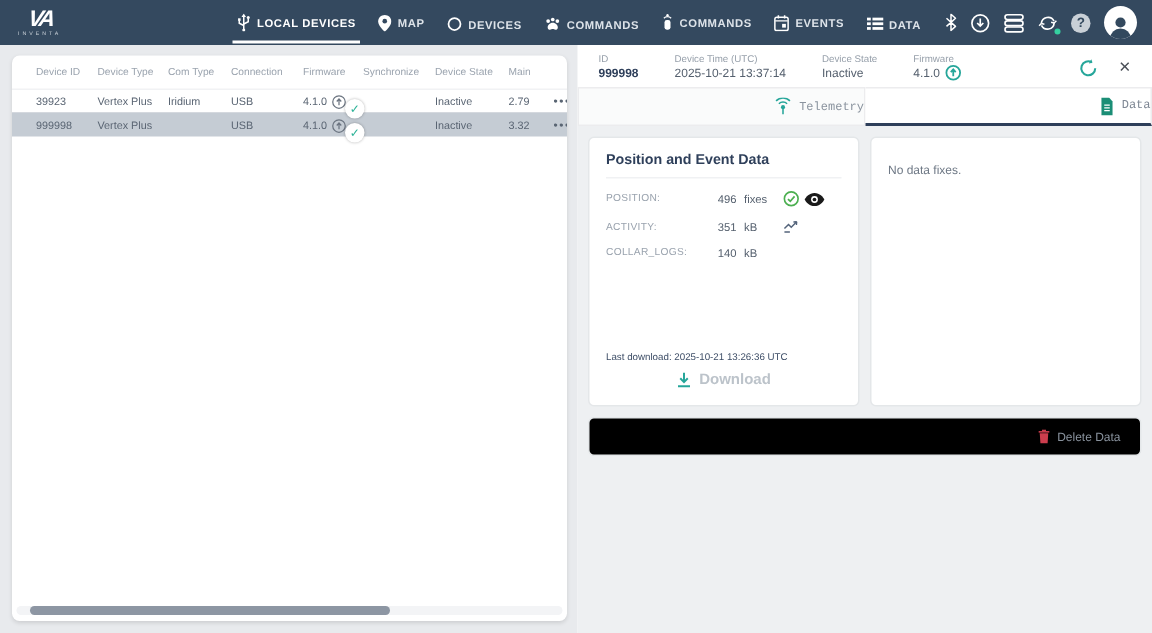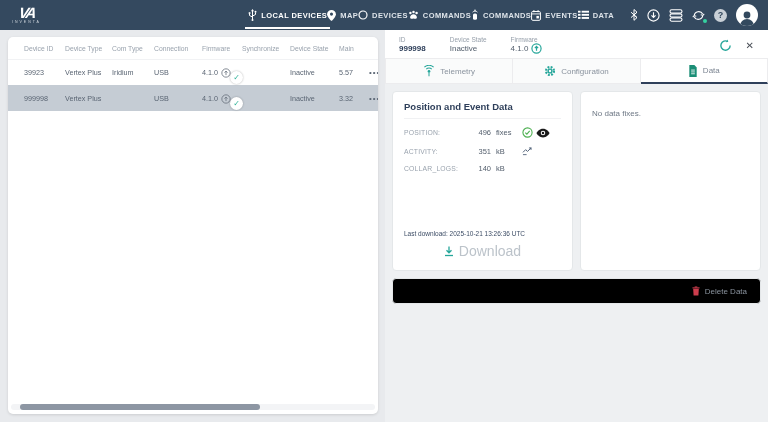--- a/index.html
+++ b/index.html
@@ -6,21 +6,21 @@
   html,body { width:768px; height:422px; overflow:hidden; }
   body { font-family:"Liberation Sans","DejaVu Sans",sans-serif; background:#e8eaed; }
   .app { position:relative; width:768px; height:422px; }
 
   
   .navbar { position:absolute; top:0; left:0; right:0; height:30px; background:#34495f;
             display:flex; align-items:center; padding:0 10px 0 12px; }
   .brand { display:flex; flex-direction:column; align-items:center; margin-right:8px; line-height:1; }
   .brand-mark { color:#fff; font-weight:bold; font-style:italic; font-size:15px; letter-spacing:-2px; transform:skewX(-8deg); }
   .brand-sub { color:#cfd6dd; font-size:3.5px; letter-spacing:2px; margin-top:1px; }
-  .nav-items { display:flex; align-items:center; margin-left:auto; }
+  .nav-items { display:flex; align-items:flex-end; gap:15px; margin-left:auto; }
   .nav-item { position:relative; display:flex; align-items:center; gap:4px; color:#dde3e9;
               font-size:7.5px; font-weight:bold; letter-spacing:.4px; cursor:pointer; white-space:nowrap; }
   .nav-item.active { color:#ffffff; }
   .nav-item.active::after { content:""; position:absolute; left:-3px; right:-3px; bottom:-8px; height:2px; background:#fff; }
   .nicon { display:flex; align-items:center; }
   .nav-tools { display:flex; align-items:center; gap:9px; margin-left:16px; }
   .tool { position:relative; display:flex; align-items:center; cursor:pointer; }
   .sync-dot { position:absolute; right:-2px; bottom:-1px; width:4px; height:4px; border-radius:50%; background:#35d0a0; }
   .help-circle { width:13px; height:13px; border-radius:50%; background:#c9d0d7; color:#33495e;
                  font-size:9px; font-weight:bold; display:flex; align-items:center; justify-content:center; }
@@ -29,21 +29,21 @@
   
   .left-card { position:absolute; left:8px; top:37px; width:370px; bottom:8px; background:#fff;
                border-radius:5px; box-shadow:0 1px 3px rgba(0,0,0,.12); overflow:hidden; }
   .left-head { display:flex; align-items:center; justify-content:space-between; padding:12px 14px 8px 14px; }
   .left-title { font-size:11px; font-weight:bold; color:#2e3f5a; letter-spacing:.2px; }
   .edit-btn { cursor:pointer; display:flex; }
   .thead, .trow { display:grid; grid-template-columns:41px 47px 42px 48px 40px 48px 49px 30px 18px;
                   align-items:center; padding-left:16px; }
   .thead { height:22px; }
   .thead span { font-size:6.8px; color:#9aa3ae; }
-  .trow { height:26px; border-top:1px solid #f1f2f4; font-size:7.2px; color:#5a6573; cursor:pointer; }
+  .trow { height:16px; border-top:1px solid #f1f2f4; font-size:7.2px; color:#5a6573; cursor:pointer; }
   .trow.selected { background:#c5ccd4; border-top-color:#c5ccd4; }
   .fw-cell { display:flex; align-items:center; gap:3px; }
   .toggle { width:22px; height:10px; border-radius:6px; background:#2eb398; position:relative; cursor:pointer; }
   .toggle .knob { position:absolute; right:-1px; top:-1.5px; width:13px; height:13px; border-radius:50%;
                   background:#fff; box-shadow:0 0 2px rgba(0,0,0,.3); display:flex; align-items:center; justify-content:center;
                   color:#2eb398; font-size:8px; font-weight:bold; }
   .dots { color:#5a6573; font-size:8px; letter-spacing:1px; cursor:pointer; }
   .hscroll { position:absolute; left:3px; right:3px; bottom:4px; height:6px; background:#f3f4f6; border-radius:3px; }
   .hscroll .thumb { position:absolute; left:9px; top:0; height:6px; width:66%; background:#8d96a3; border-radius:3px; cursor:pointer; }
 
@@ -53,38 +53,38 @@
   .field { margin-right:24px; }
   .field .lbl { font-size:6.5px; color:#97a0ab; line-height:1.2; }
   .field .val { font-size:8px; color:#55606e; line-height:1.3; }
   .field .val.strong { font-weight:bold; color:#2e3f5a; }
   .fwline { display:flex; align-items:center; gap:3px; }
   .head-actions { margin-left:auto; display:flex; align-items:center; gap:14px; }
   .icon-btn { cursor:pointer; display:flex; align-items:center; }
   .close-x { font-size:10px; color:#4a4f57; font-weight:bold; }
 
   .tabs { display:flex; height:26px; }
-  .tab { flex:1; display:flex; align-items:center; justify-content:center; gap:5px; font-size:8px; color:#8a939e;
-         background:#fafbfb; border:1px solid #ececee; border-left:none; cursor:pointer; }
+  .tab { flex:1; display:flex; align-items:center; justify-content:flex-end; gap:5px; font-size:8px; color:#8a939e;
+         background:#fafbfb; border:1px solid #ececee; border-left:none; cursor:pointer;font-family:Liberation Mono, monospace; }
   .tab:first-child { border-left:1px solid #ececee; }
   .tab.active { background:#fff; border-bottom:2px solid #2e3f5a; color:#7d8693; }
 
   .content { flex:1; background:#eef0f2; padding:7px; overflow:hidden; }
   .cards-row { display:flex; gap:7px; height:180px; }
   .card { flex:1; background:#fff; border:1px solid #e4e7e9; border-radius:4px; padding:9px 11px;
           display:flex; flex-direction:column; }
   .card-title { font-size:9.5px; font-weight:bold; color:#2e3f5a; padding-bottom:6px; border-bottom:1px solid #f0f1f3; }
   .data-row { display:grid; grid-template-columns:60px 32px 26px auto; align-items:center; margin-top:8px; }
   .data-row .dl { font-size:6.8px; color:#9aa3ae; letter-spacing:.2px; }
   .data-row .dv { font-size:7.5px; color:#55606e; text-align:right; padding-right:5px; }
   .data-row .du { font-size:7.5px; color:#55606e; }
   .row-icons { display:flex; align-items:center; gap:3px; }
   .last-dl { margin-top:auto; font-size:6.5px; color:#3d4d66; }
   .dl-btn { margin:6px auto 2px; display:flex; align-items:center; gap:5px; cursor:pointer; }
-  .dl-btn span { font-size:14px; color:#bcc3ca; }
+  .dl-btn span { font-size:10px; color:#bcc3ca;font-weight:bold; }
   .empty-text { font-size:8px; color:#6e7885; margin-top:8px; }
   .delete-strip { margin-top:7px; height:26px; background:#000000; border:1px solid #e4e7e9; border-radius:4px;
                   display:flex; align-items:center; justify-content:flex-end; padding-right:13px; gap:5px; }
   .delete-strip span { font-size:8px; color:#8a939e; cursor:pointer; }
 </style>
 </head>
 <body>
 
 <div class="app">
 
@@ -238,21 +238,21 @@
       <span>USB</span>
       <span class="fw-cell">
         <span>4.1.0</span>
         <svg width="10" height="10" viewBox="0 0 12 12">
             <circle cx="6" cy="6" r="5" fill="none" stroke="#6b7480" stroke-width="1"></circle>
             <path d="M6 8.5 V4 M4.2 5.6 L6 3.6 L7.8 5.6" stroke="#6b7480" stroke-width="1" fill="none"></path>
           </svg>
       </span>
       <span><span class="toggle"><span class="knob">✓</span></span></span>
       <span>Inactive</span>
-      <span>5.57</span>
+      <span>2.79</span>
       <span class="dots">•••</span>
     </div>
 
     <div class="trow selected">
       <span>999998</span>
       <span>Vertex Plus</span>
       <span></span>
       <span>USB</span>
       <span class="fw-cell">
         <span>4.1.0</span>
@@ -273,20 +273,24 @@
   </section>
 
   <section class="right-panel">
 
     <div class="detail-head">
       <div class="field">
         <div class="lbl">ID</div>
         <div class="val strong">999998</div>
       </div>
       <div class="field">
+        <div class="lbl">Device Time (UTC)</div>
+        <div class="val">2025-10-21 13:37:14</div>
+      </div>
+      <div class="field">
         <div class="lbl">Device State</div>
         <div class="val">Inactive</div>
       </div>
       <div class="field">
         <div class="lbl">Firmware</div>
         <div class="val fwline">
           <span>4.1.0</span>
           <svg width="11" height="11" viewBox="0 0 12 12">
               <circle cx="6" cy="6" r="5" fill="none" stroke="#26a69a" stroke-width="1.3"></circle>
               <path d="M6 8.5 V4 M4.2 5.6 L6 3.6 L7.8 5.6" stroke="#26a69a" stroke-width="1.3" fill="none"></path>
@@ -305,28 +309,20 @@
     </div>
 
     <div class="tabs">
       <div class="tab">
         <svg width="12" height="12" viewBox="0 0 14 14">
             <circle cx="7" cy="7.5" r="1.6" fill="#26a69a"></circle>
             <path d="M7 9 v4" stroke="#26a69a" stroke-width="1.2"></path>
             <path d="M3.8 4.8 a4.5 4.5 0 0 1 6.4 0 M1.6 2.6 a7.6 7.6 0 0 1 10.8 0" fill="none" stroke="#26a69a" stroke-width="1.2"></path>
           </svg>
         <span>Telemetry</span>
-      </div>
-      <div class="tab">
-        <svg width="12" height="12" viewBox="0 0 14 14">
-            <circle cx="7" cy="7" r="4.6" fill="none" stroke="#26a69a" stroke-width="2.6" stroke-dasharray="2.1 1.55"></circle>
-            <circle cx="7" cy="7" r="3" fill="#26a69a"></circle>
-            <circle cx="7" cy="7" r="1.4" fill="#fafbfb"></circle>
-          </svg>
-        <span>Configuration</span>
       </div>
       <div class="tab active">
         <svg width="10" height="12" viewBox="0 0 10 13">
             <path d="M1 0 h5.5 L9 2.8 V13 H1 Z" fill="#1b8e76"></path>
             <g stroke="#fff" stroke-width="0.9">
               <path d="M3 5.5 h4 M3 7.5 h4 M3 9.5 h4"></path>
             </g>
           </svg>
         <span>Data</span>
       </div>

